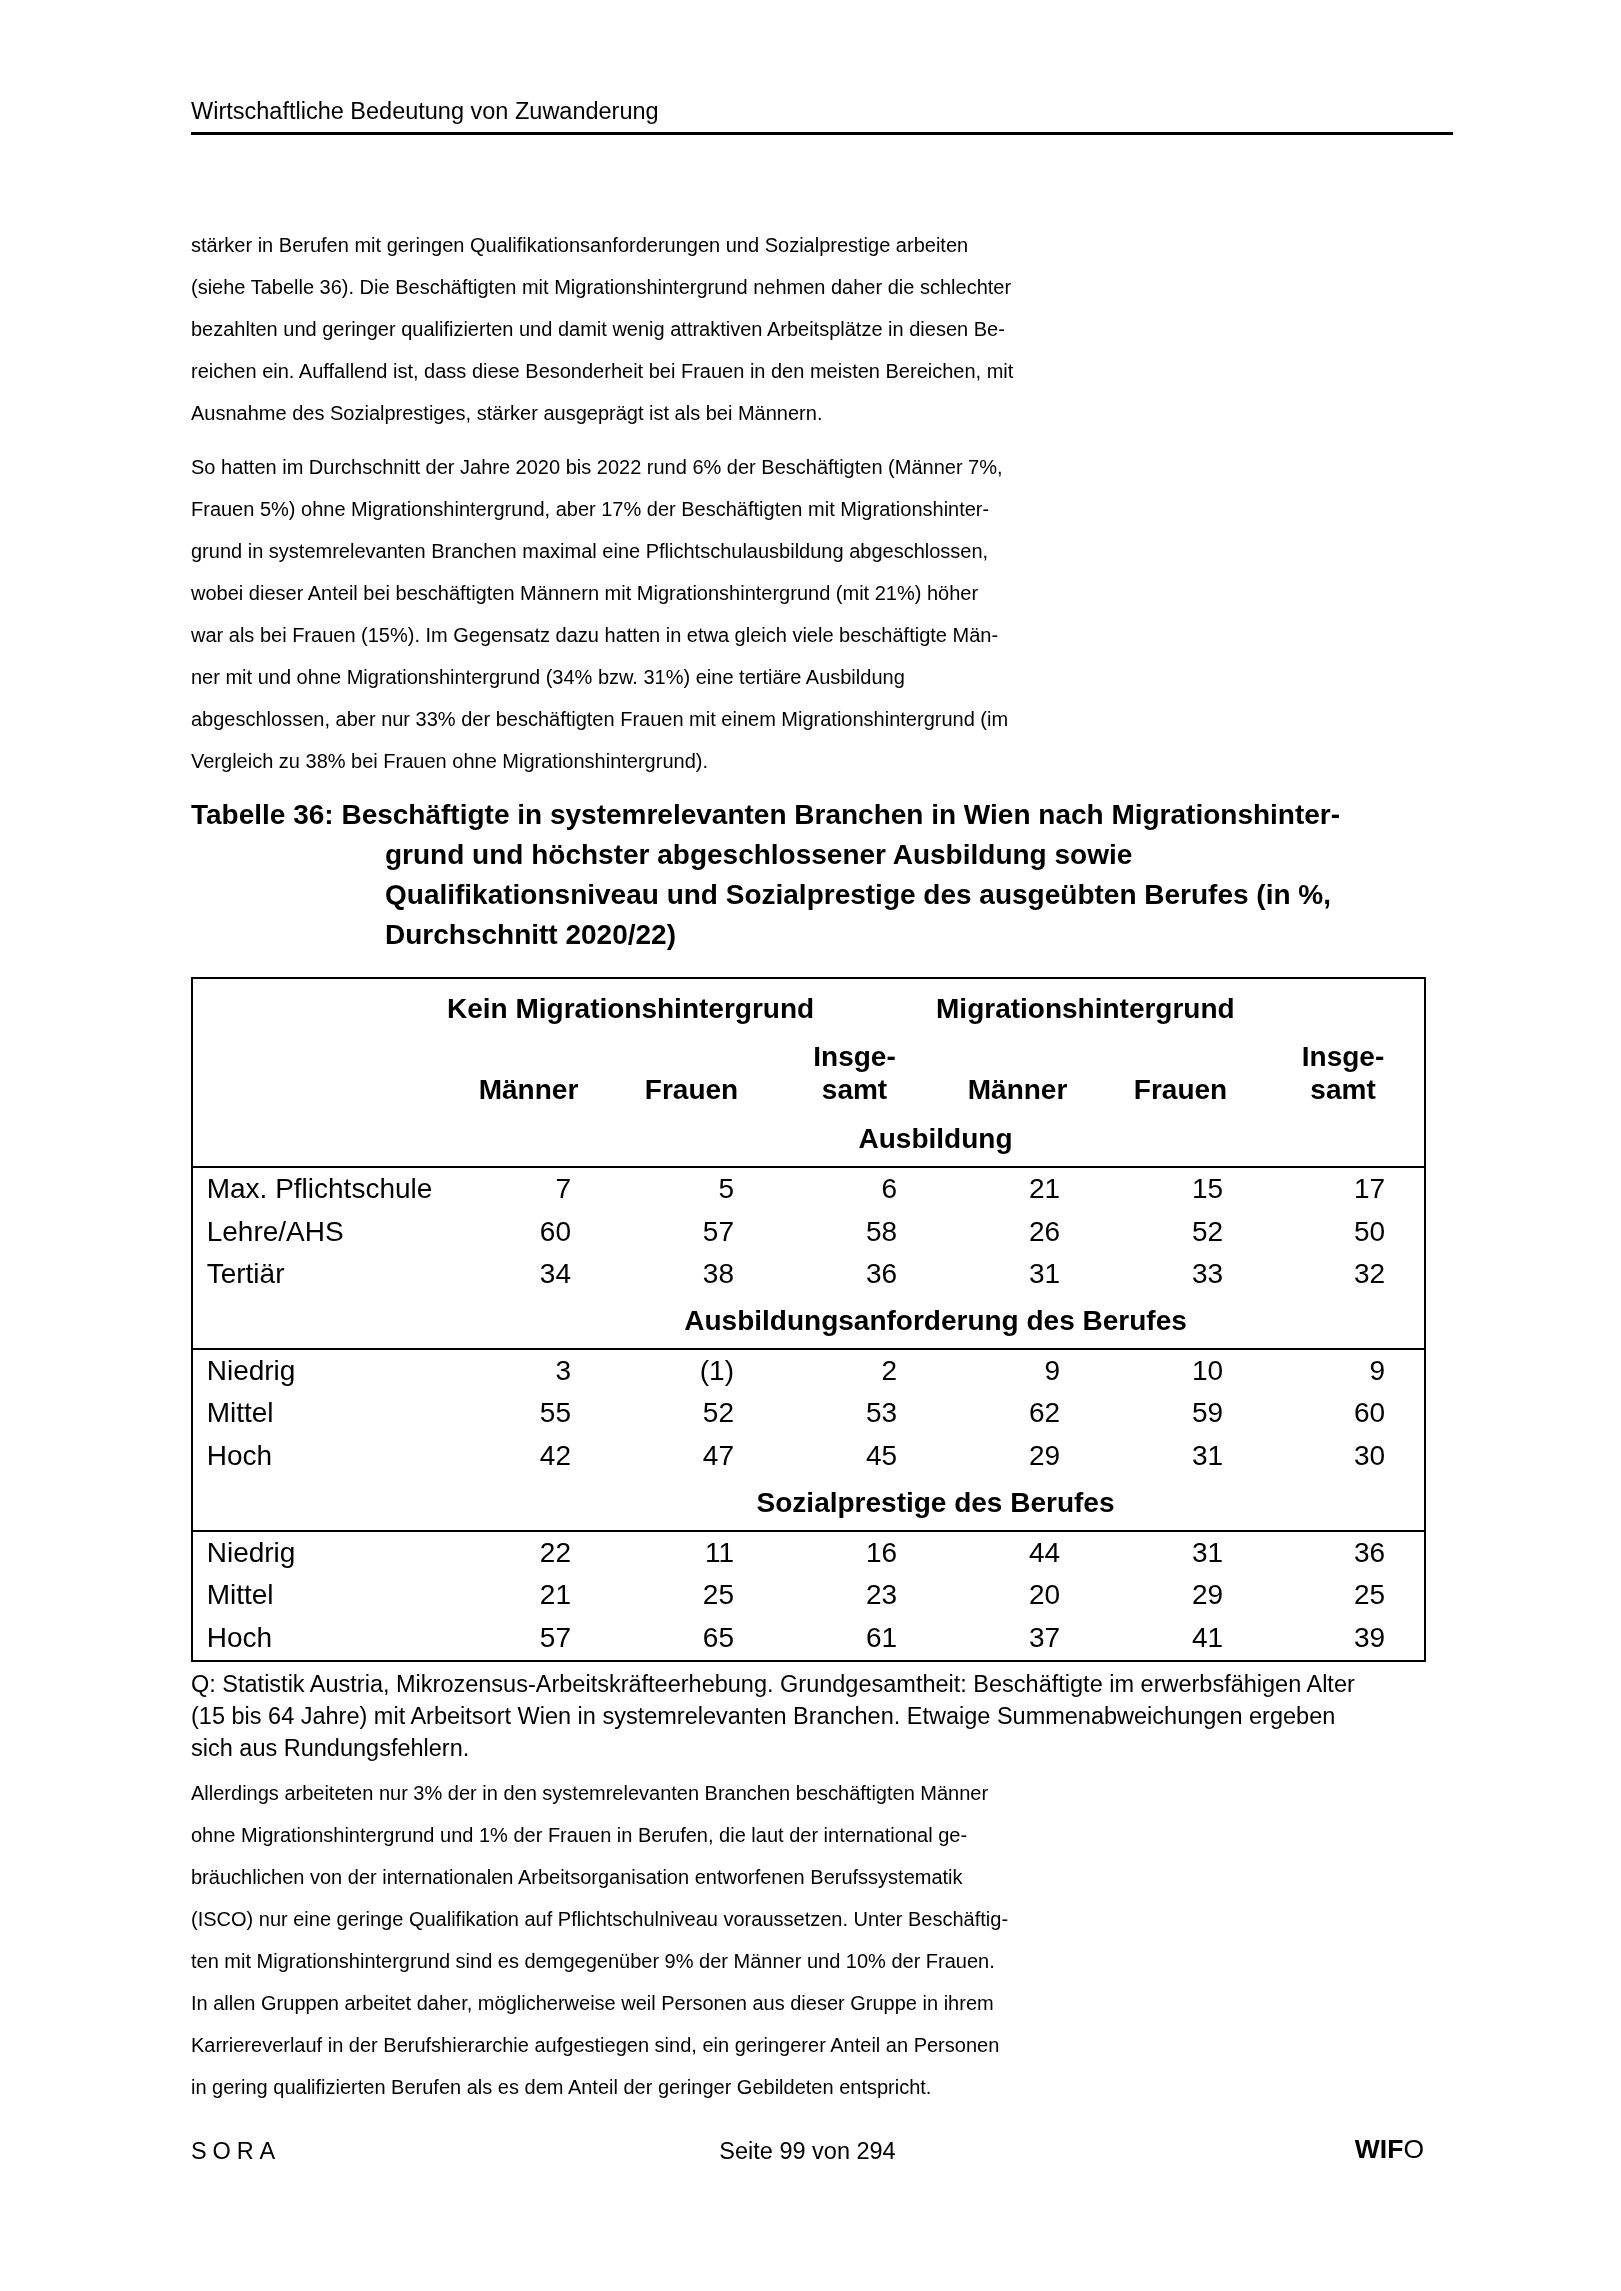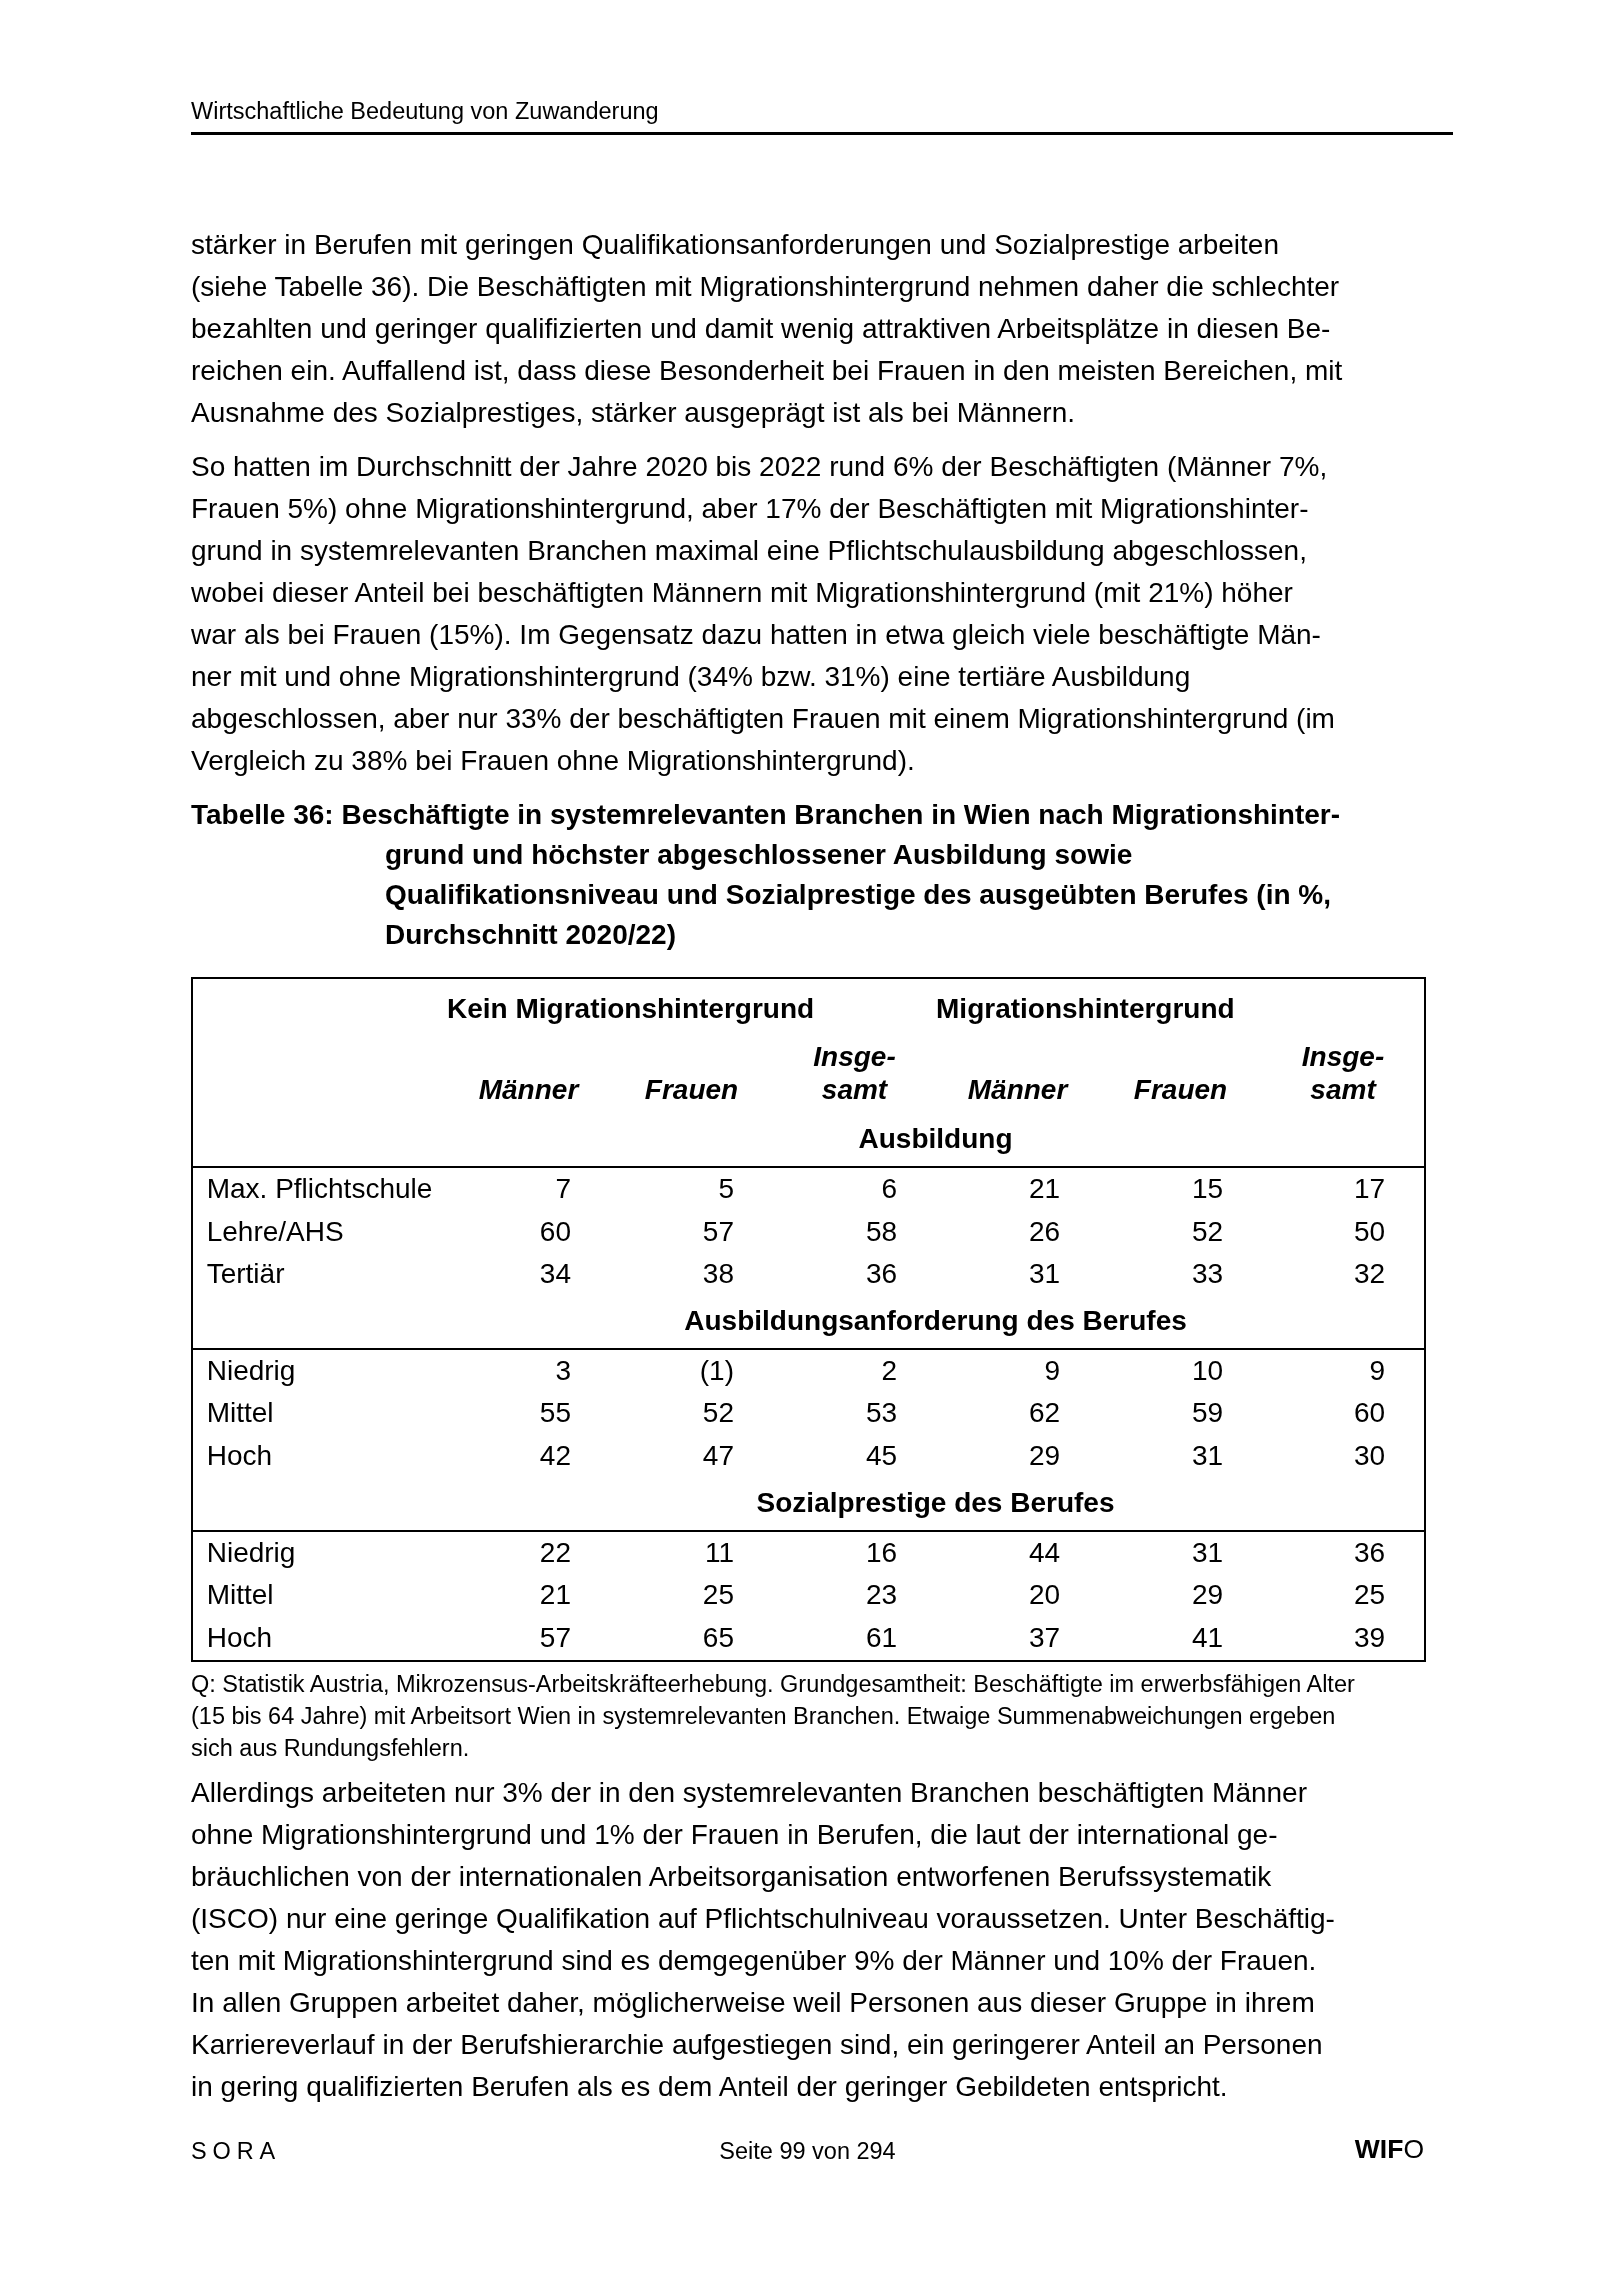--- a/index.html
+++ b/index.html
@@ -28,21 +28,21 @@
     height: 2.9px;
     background: #000;
   }
   .content {
     position: absolute;
     top: 224px;
     left: 191px;
     width: 1304px;
   }
   .para {
-    font-size: 28px;
+    font-size: 20px;
     line-height: 42px;
     white-space: pre-line;
     margin: 0;
   }
   .para + .para { margin-top: 11.8px; }
   .caption {
     margin-top: 13.7px;
     font-size: 28px;
     line-height: 40px;
     font-weight: bold;
@@ -68,21 +68,20 @@
     padding-bottom: 2px;
   }
   tr.r-cols th {
     font-weight: bold;
     text-align: center;
     vertical-align: bottom;
     white-space: pre-line;
     line-height: 33px;
     padding-top: 13.7px;
     padding-bottom: 7.8px;
-    font-style: italic;
   }
   tr.r-sect th {
     font-weight: bold;
     padding-top: 8.8px;
     padding-bottom: 10.8px;
   }
   tr.r-sect th, tr.r-sect td { border-bottom: 2px solid #000; }
   tr.r-data td { padding-top: 4.9px; padding-bottom: 5.9px; }
   td.lbl { text-align: left; padding-left: 13.7px; }
   td.num { text-align: right; padding-right: 39px; }

